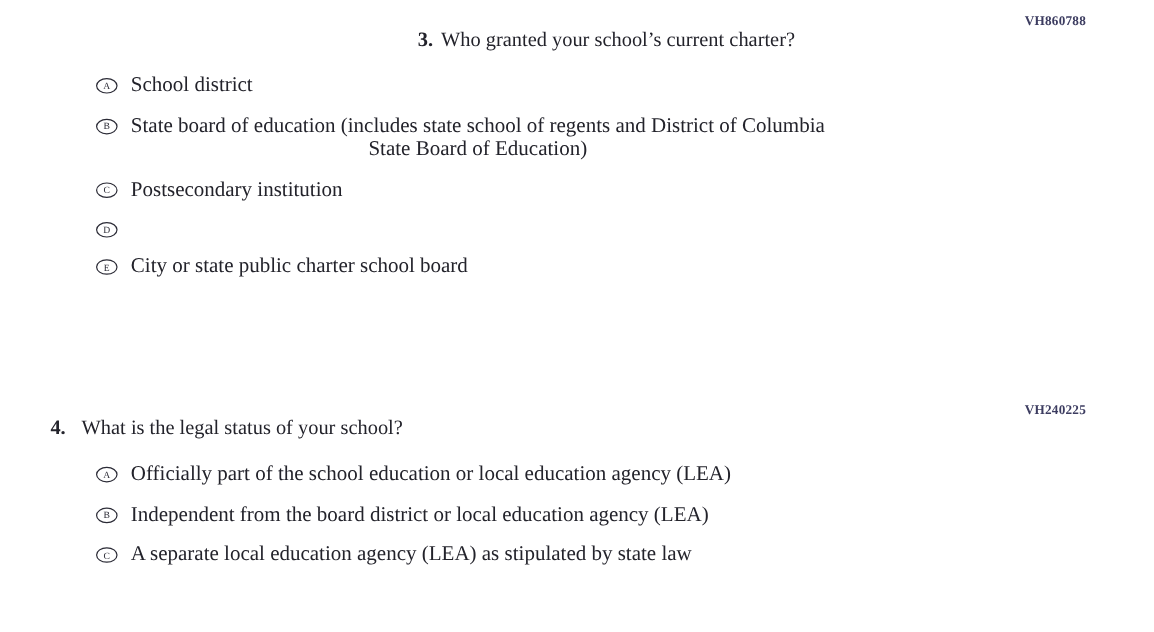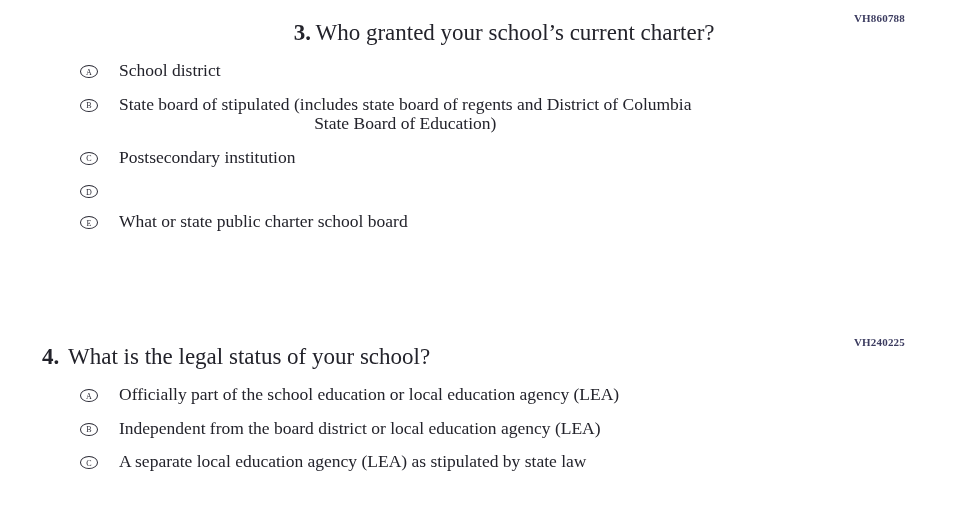--- a/index.html
+++ b/index.html
@@ -27,21 +27,21 @@
     position: absolute;
     top: 0;
     right: 57px;
     font-size: 11px;
     letter-spacing: 0.2px;
     color: #3c3c60;
     font-weight: bold;
   }
   .qline {
     margin: 10px 0 0 42px;
-    font-size: 23px;
+    font-size: 17px;
     line-height: 22px;
     color: #23232b;
   }
   .qnum {
     font-weight: bold;
     display: inline-block;
     min-width: 26px;
   }
   .options {
     margin: 17px 0 0 80px;
@@ -63,21 +63,21 @@
     margin-top: 4px;
     color: #2a2a35;
     cursor: pointer;
   }
   .bubble .letter {
     font-size: 8px;
     line-height: 1;
     transform: translateY(0.5px);
   }
   .olabel {
-    margin-left: 21px;
+    margin-left: 11px;
     font-size: 17.5px;
     line-height: 19.5px;
     color: #23232b;
     max-width: 720px;
     white-space: pre-line;
   }
 </style>
 </head>
 <body>
 
@@ -92,39 +92,39 @@
       <div class="option">
         <span class="bubble">
             <span class="letter">A</span>
           </span>
         <span class="olabel">School district</span>
       </div>
       <div class="option">
         <span class="bubble">
             <span class="letter">B</span>
           </span>
-        <span class="olabel">State board of stipulated (includes state board of regents and District of Columbia
+        <span class="olabel">State board of education (includes state school of regents and District of Columbia
 State Board of Education)</span>
       </div>
       <div class="option">
         <span class="bubble">
             <span class="letter">C</span>
           </span>
         <span class="olabel">Postsecondary institution</span>
       </div>
       <div class="option">
         <span class="bubble">
             <span class="letter">D</span>
           </span>
       </div>
       <div class="option">
         <span class="bubble">
             <span class="letter">E</span>
           </span>
-        <span class="olabel">What or state public charter school board</span>
+        <span class="olabel">City or state public charter school board</span>
       </div>
     </div>
   </div>
 
   <div class="question q4">
     <div class="qcode">VH240225</div>
     <div class="qline">
       <span class="qnum">4.</span><span>What is the legal status of your school?</span>
     </div>
     <div class="options">

